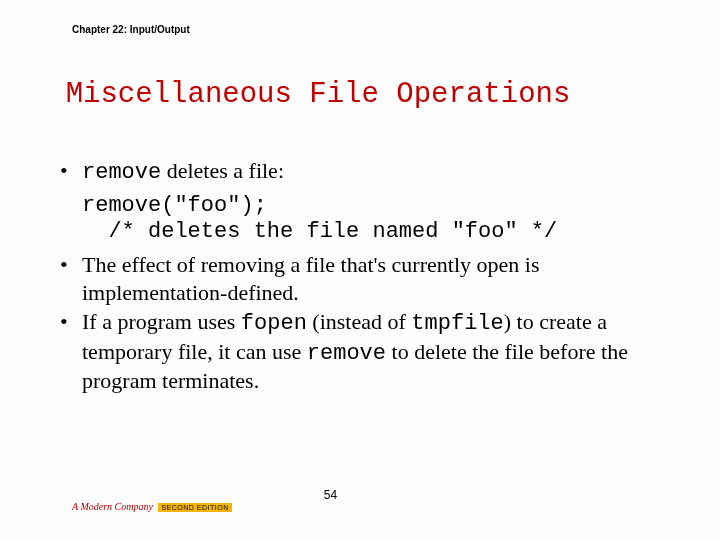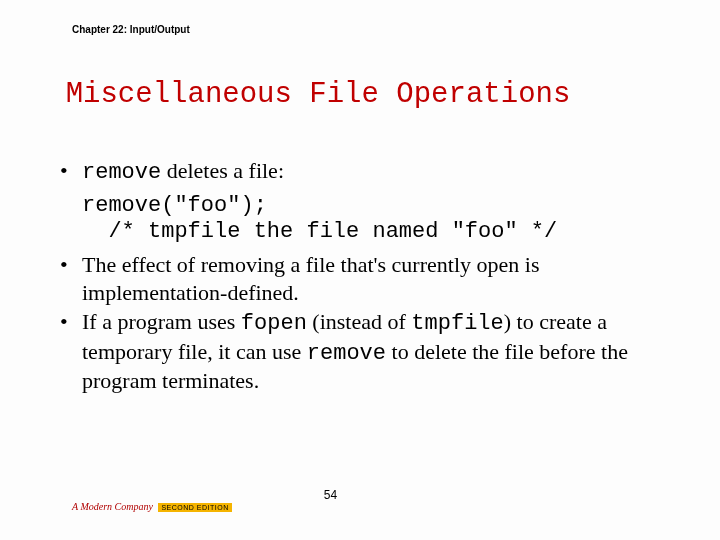--- a/index.html
+++ b/index.html
@@ -140,21 +140,21 @@
 
 <div class="title">Miscellaneous File Operations</div>
 
 <div class="content">
   <ul>
     <li class="bullet">
       <span class="mono">remove</span><span> deletes a file:</span>
     </li>
   </ul>
   <div class="codeblock"><span>remove("foo");</span>
-<span>  /* tmpfile the file named "foo" */</span></div>
+<span>  /* deletes the file named "foo" */</span></div>
   <ul>
     <li class="bullet">
       <span>The effect of removing a file that's currently open is implementation-defined.</span>
     </li>
     <li class="bullet">
       <span>If a program uses </span><span class="mono">fopen</span><span> (instead of </span><span class="mono">tmpfile</span><span>) to create a temporary file, it can use </span><span class="mono">remove</span><span> to delete the file before the program terminates.</span>
     </li>
   </ul>
 </div>
 

